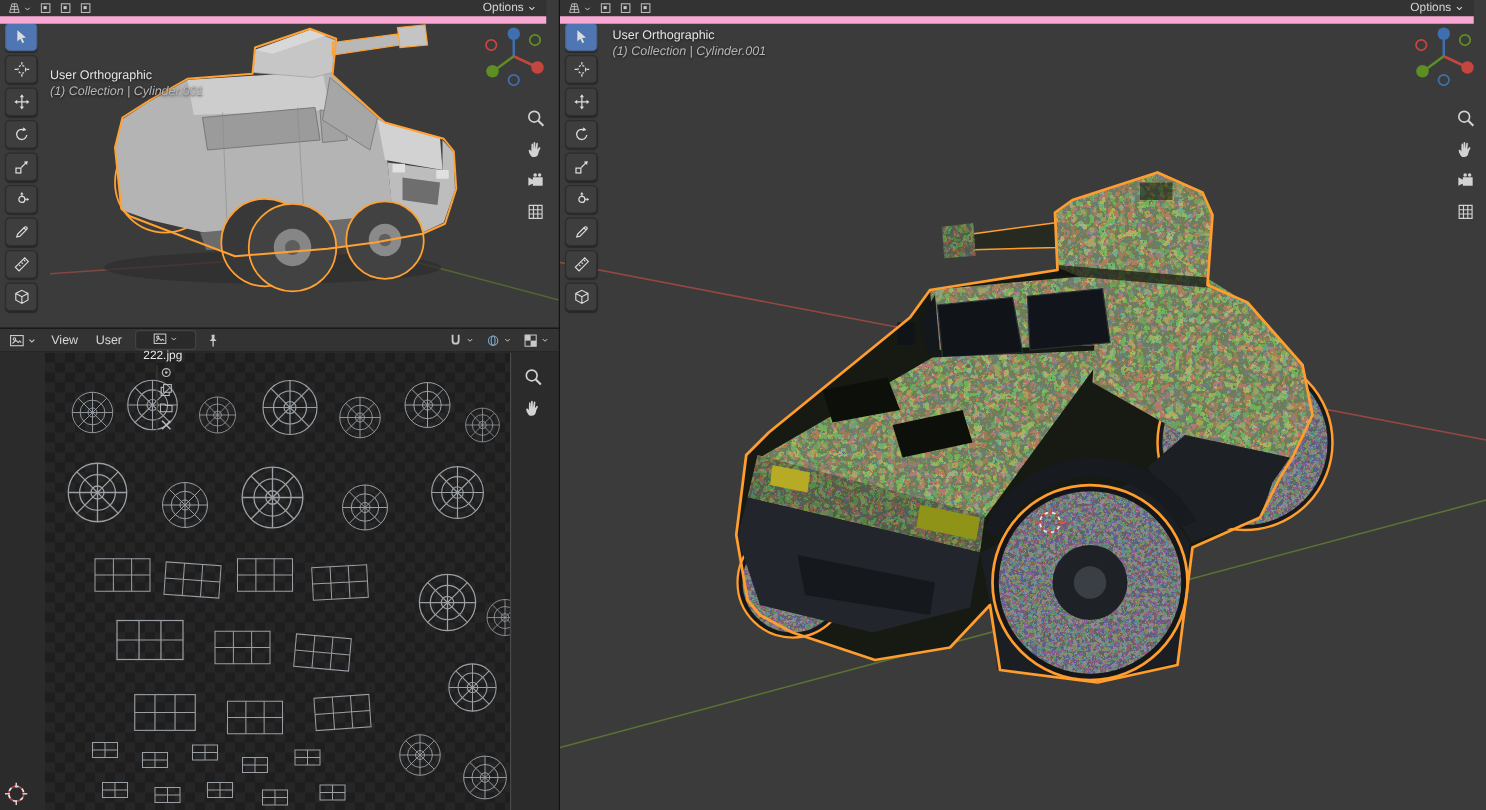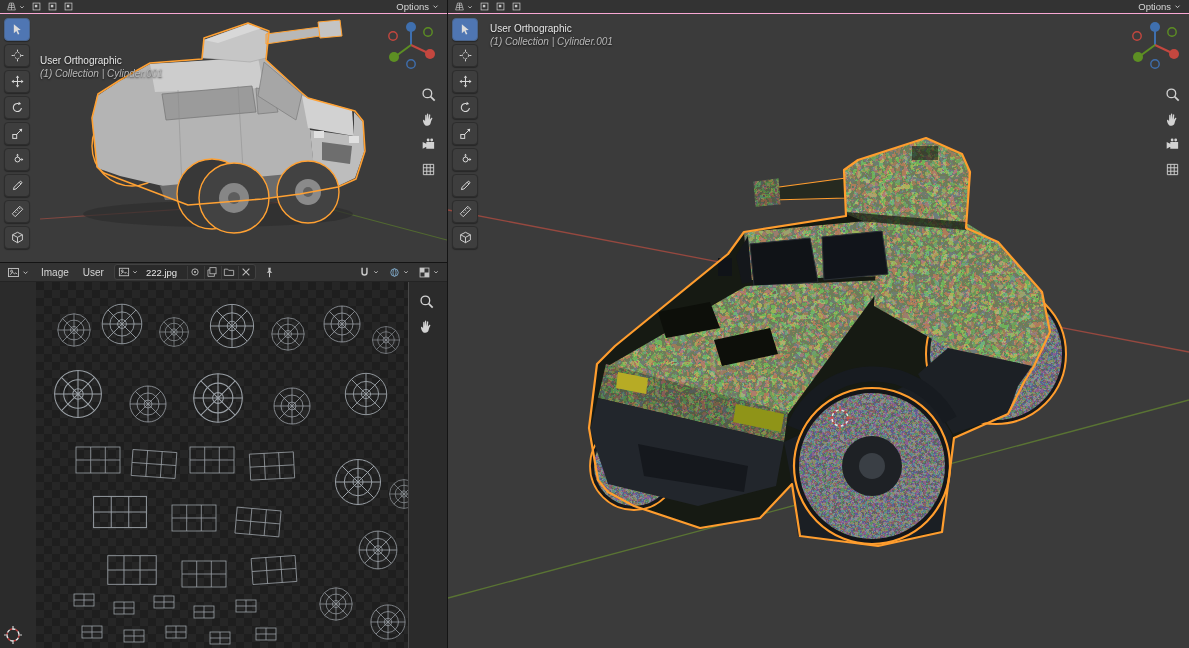--- a/index.html
+++ b/index.html
@@ -4,32 +4,32 @@
 <style>
   html,body{margin:0;padding:0;background:#101010;font-family:"Liberation Sans",sans-serif;}
   #app{position:relative;width:1189px;height:648px;background:#141414;overflow:hidden;
        -webkit-user-select:none;user-select:none;}
   .area{position:absolute;background:#3b3b3b;overflow:hidden;}
   #vp-left{left:0;top:0;width:447px;height:262px;}
   #uv-editor{left:0;top:263px;width:447px;height:385px;background:#2b2b2b;}
   #vp-right{left:448px;top:0;width:741px;height:648px;}
 
   
-  .vph{position:absolute;left:0;top:0;right:0;height:13px;background:#333333;border-bottom:1px solid #f9a8d4;
+  .vph{position:absolute;left:0;top:0;right:10px;height:13px;background:#333333;border-bottom:6px solid #f9a8d4;
        display:flex;align-items:center;gap:3px;padding:0 5px;z-index:30;}
   .uvh{position:absolute;left:0;top:0;right:0;height:18px;background:#333333;border-bottom:1px solid #242424;
        display:flex;align-items:center;gap:6px;padding:0 6px;z-index:30;}
   .hbtn{display:flex;align-items:center;gap:1px;color:#c9c9c9;cursor:default;border-radius:2px;padding:0 1px;}
   .menu-label{font-size:10px;color:#d6d6d6;padding:0 4px;border-radius:2px;}
   .spacer{flex:1;}
   .options{display:flex;align-items:center;gap:2px;color:#d6d6d6;font-size:9.5px;padding-right:2px;}
 
   
   .widget{display:flex;align-items:center;height:14px;background:#2a2a2a;border:1px solid #424242;
-          border-radius:3px;padding:0 2px;gap:2px;}
+          border-radius:3px;padding:0 2px;gap:2px;flex-direction:column;}
   .widget .name{font-size:9.5px;color:#e8e8e8;padding:0 8px 0 4px;}
   .wbtn{display:flex;align-items:center;justify-content:center;width:14px;height:13px;color:#bdbdbd;border-left:1px solid #3a3a3a;}
 
   
   .vinfo{position:absolute;z-index:20;font-size:10px;line-height:13px;text-shadow:0 1px 2px rgba(0,0,0,.7);pointer-events:none;}
   .vinfo .l1{color:#e6e6e6;}
   .vinfo .l2{color:#b7b7b7;font-style:italic;}
 
   
   .tool-col{position:absolute;left:4px;top:18px;display:flex;flex-direction:column;gap:3px;z-index:25;}
@@ -428,21 +428,21 @@
 
     <div class="uvh">
       <span class="hbtn">
         <svg class="icon" width="13" height="13">
             <use href="#i-image"></use>
           </svg>
         <svg class="icon" width="9" height="9">
             <use href="#i-caret"></use>
           </svg>
       </span>
-      <span class="menu-label">Image</span>
+      <span class="menu-label">View</span>
       <span class="menu-label">User</span>
       <span class="widget">
         <span class="hbtn">
           <svg class="icon" width="12" height="12">
               <use href="#i-image"></use>
             </svg>
           <svg class="icon" width="8" height="8">
               <use href="#i-caret"></use>
             </svg>
         </span>

